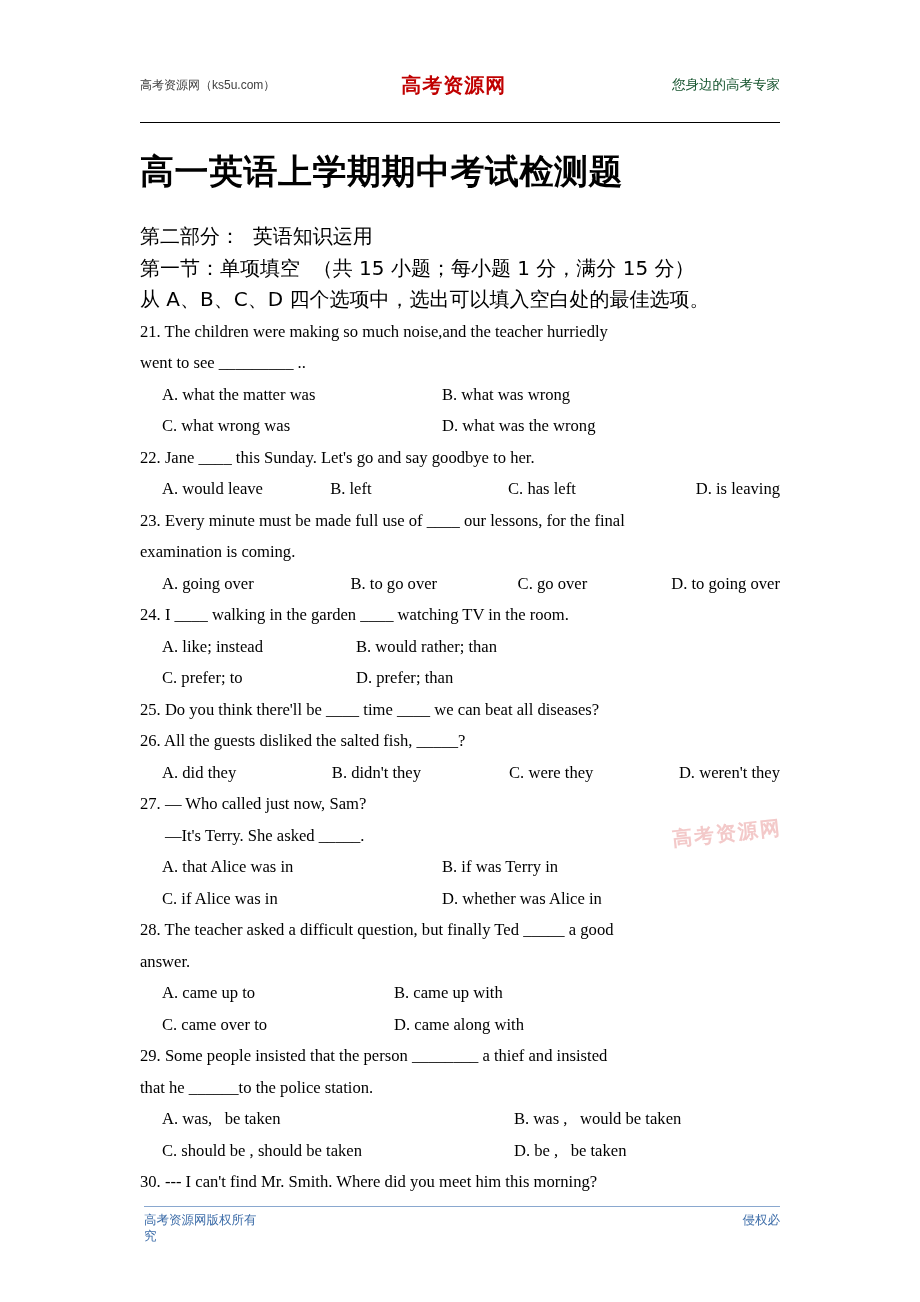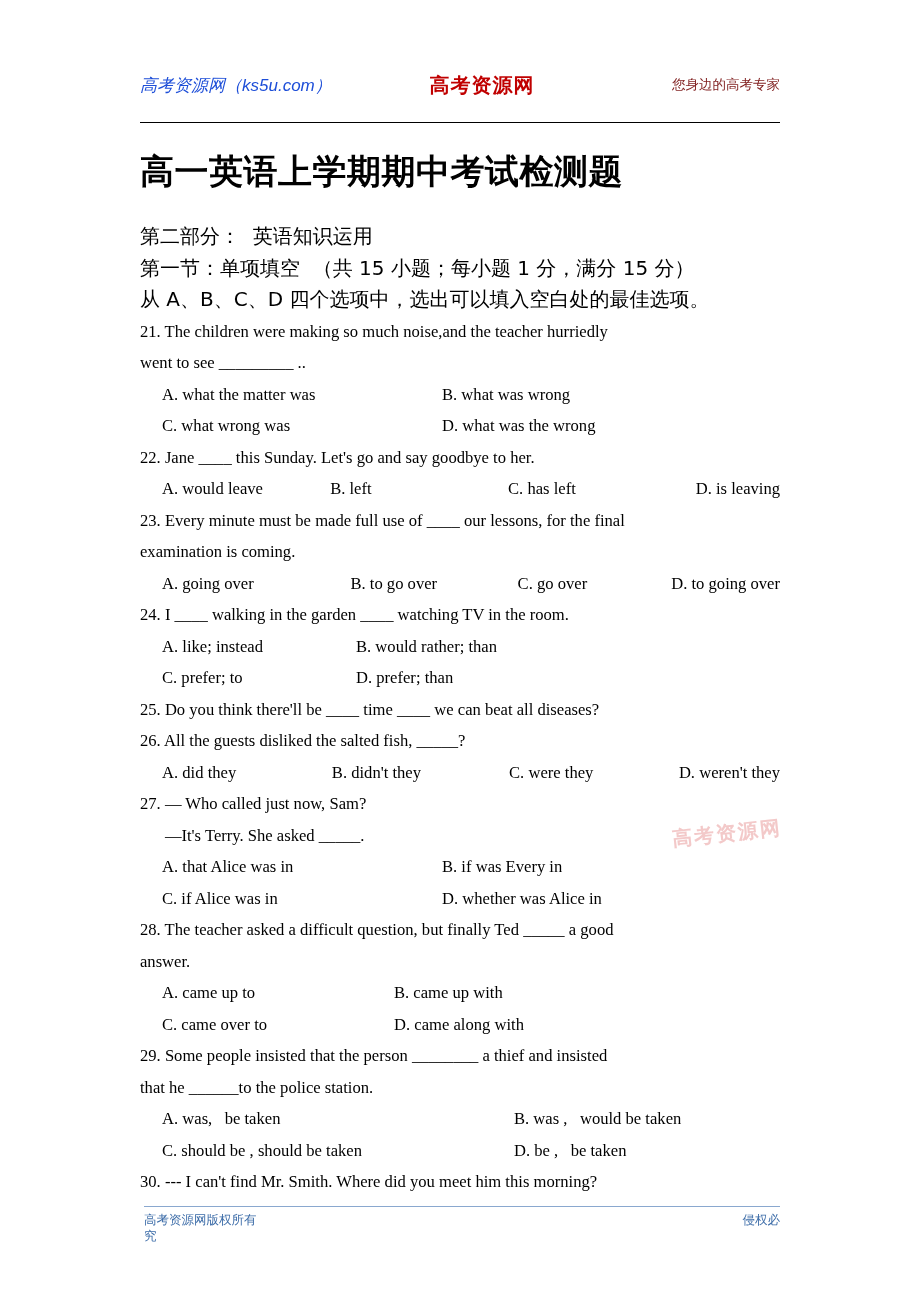--- a/index.html
+++ b/index.html
@@ -26,38 +26,37 @@
   
   .header {
     position: relative;
     height: 58px;
     padding-top: 56px;
     display: flex;
     align-items: center;
     justify-content: space-between;
   }
   .header-left {
-    font-size: 17px;
-    color: #1d4ed8;
+    font-size: 12px;
+    color: #404040;
     font-family: "Liberation Sans", sans-serif;
     white-space: nowrap;
-    font-style: italic;
   }
   .header-center {
     font-size: 20px;
     color: #c00000;
     font-weight: bold;
     letter-spacing: 1px;
     font-family: "Liberation Sans", sans-serif;
     white-space: nowrap;
     margin-left: -40px;
   }
   .header-right {
     font-size: 13.5px;
-    color: #7f1d1d;
+    color: #14532d;
     font-family: "Liberation Sans", sans-serif;
     white-space: nowrap;
   }
   .rule {
     border-top: 1.6px solid #000;
     margin-top: 8px;
   }
 
   
   .doc-title {
@@ -210,21 +209,21 @@
         <span style="width:160px">C. were they</span>
         <span>D. weren't they</span>
       </div>
     </div>
 
     <div>
       <div class="line">27. — Who called just now, Sam?</div>
       <div class="line">      —It's Terry. She asked _____.</div>
       <div class="opts">
         <span style="width:258px">A. that Alice was in</span>
-        <span>B. if was Every in</span>
+        <span>B. if was Terry in</span>
       </div>
       <div class="opts">
         <span style="width:258px">C. if Alice was in</span>
         <span>D. whether was Alice in</span>
       </div>
     </div>
 
     <div>
       <div class="line justify">28. The teacher asked a difficult question, but finally Ted _____ a good</div>
       <div class="line">answer.</div>

